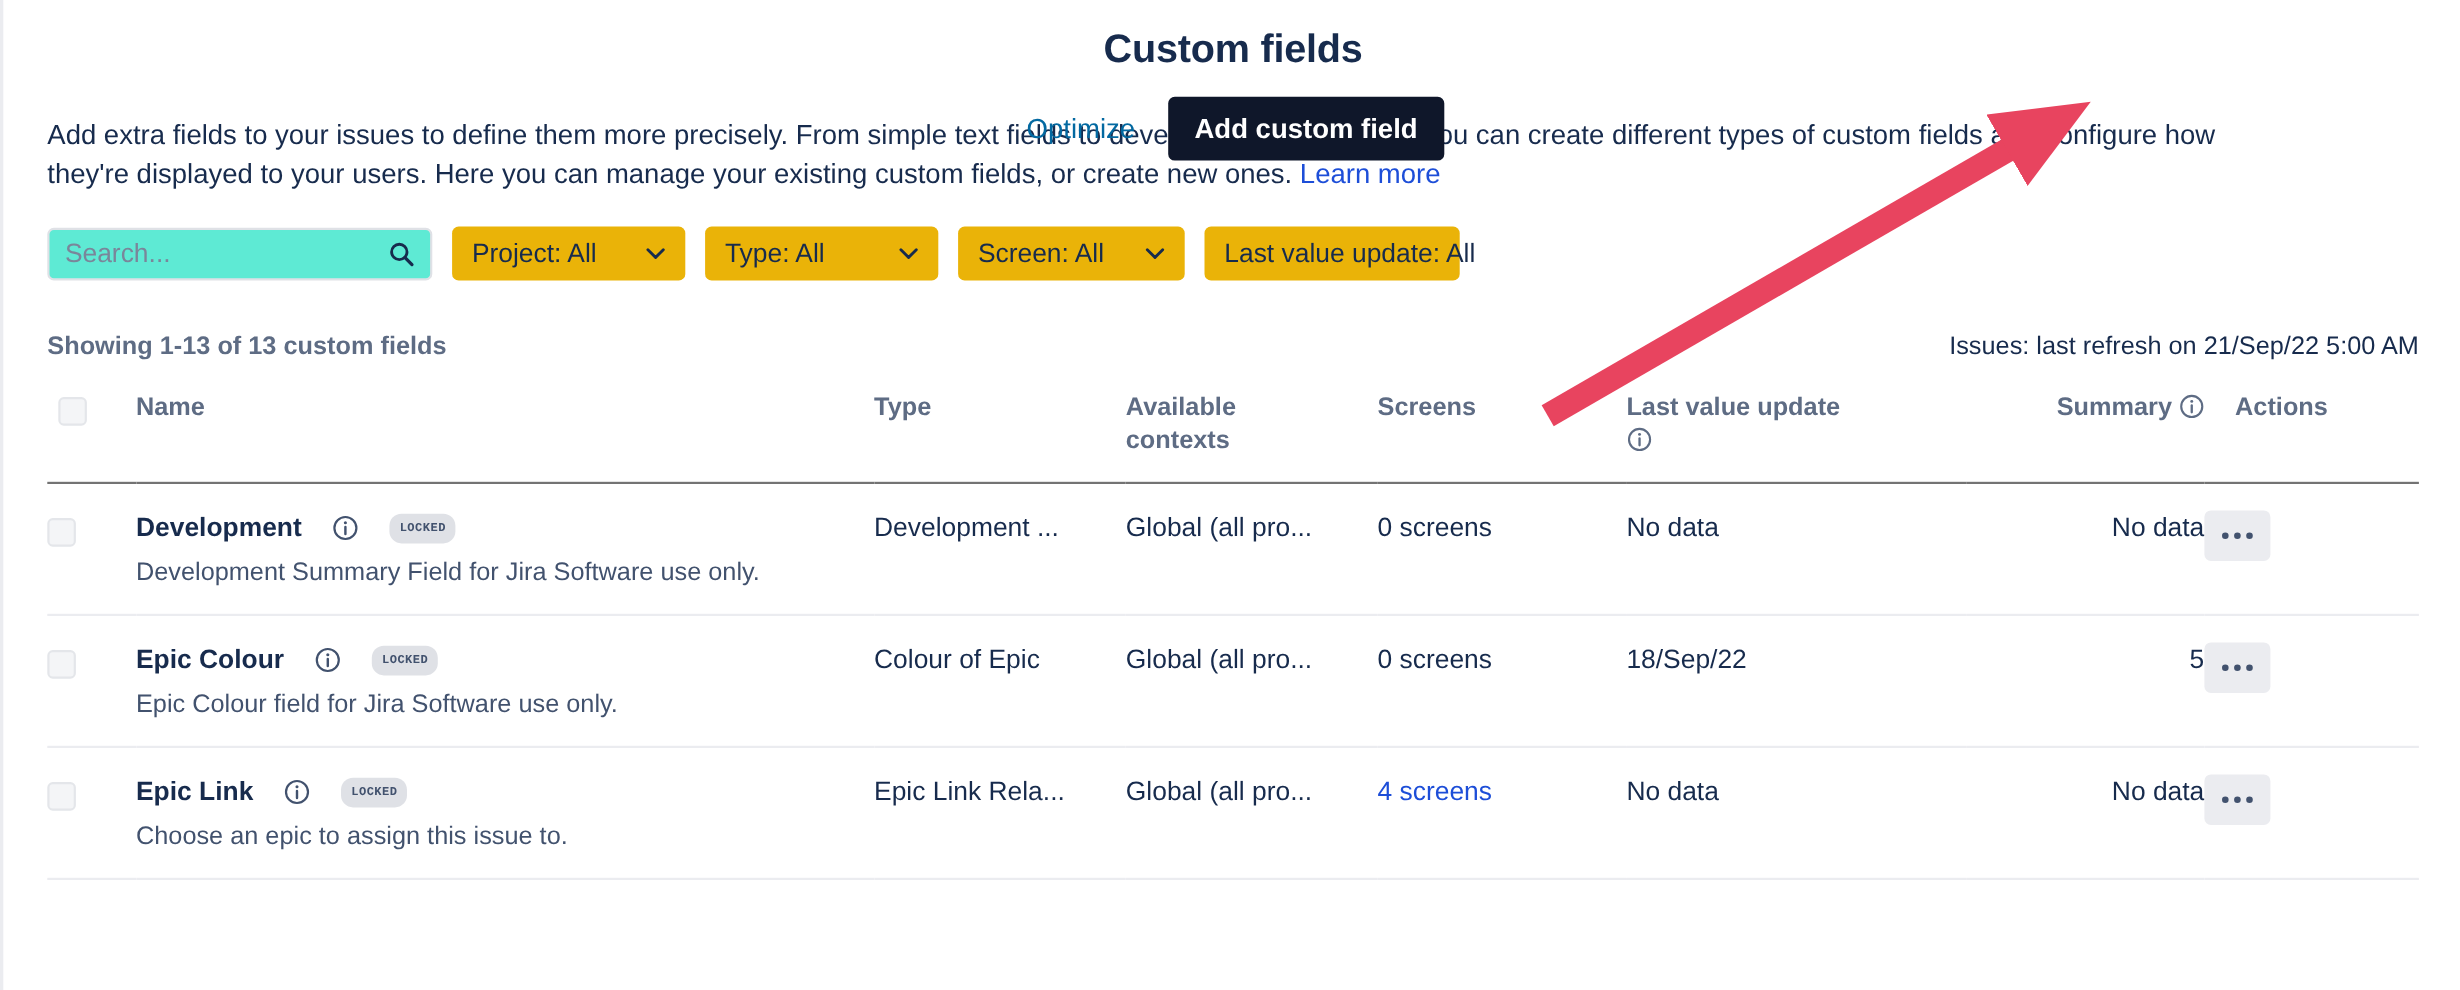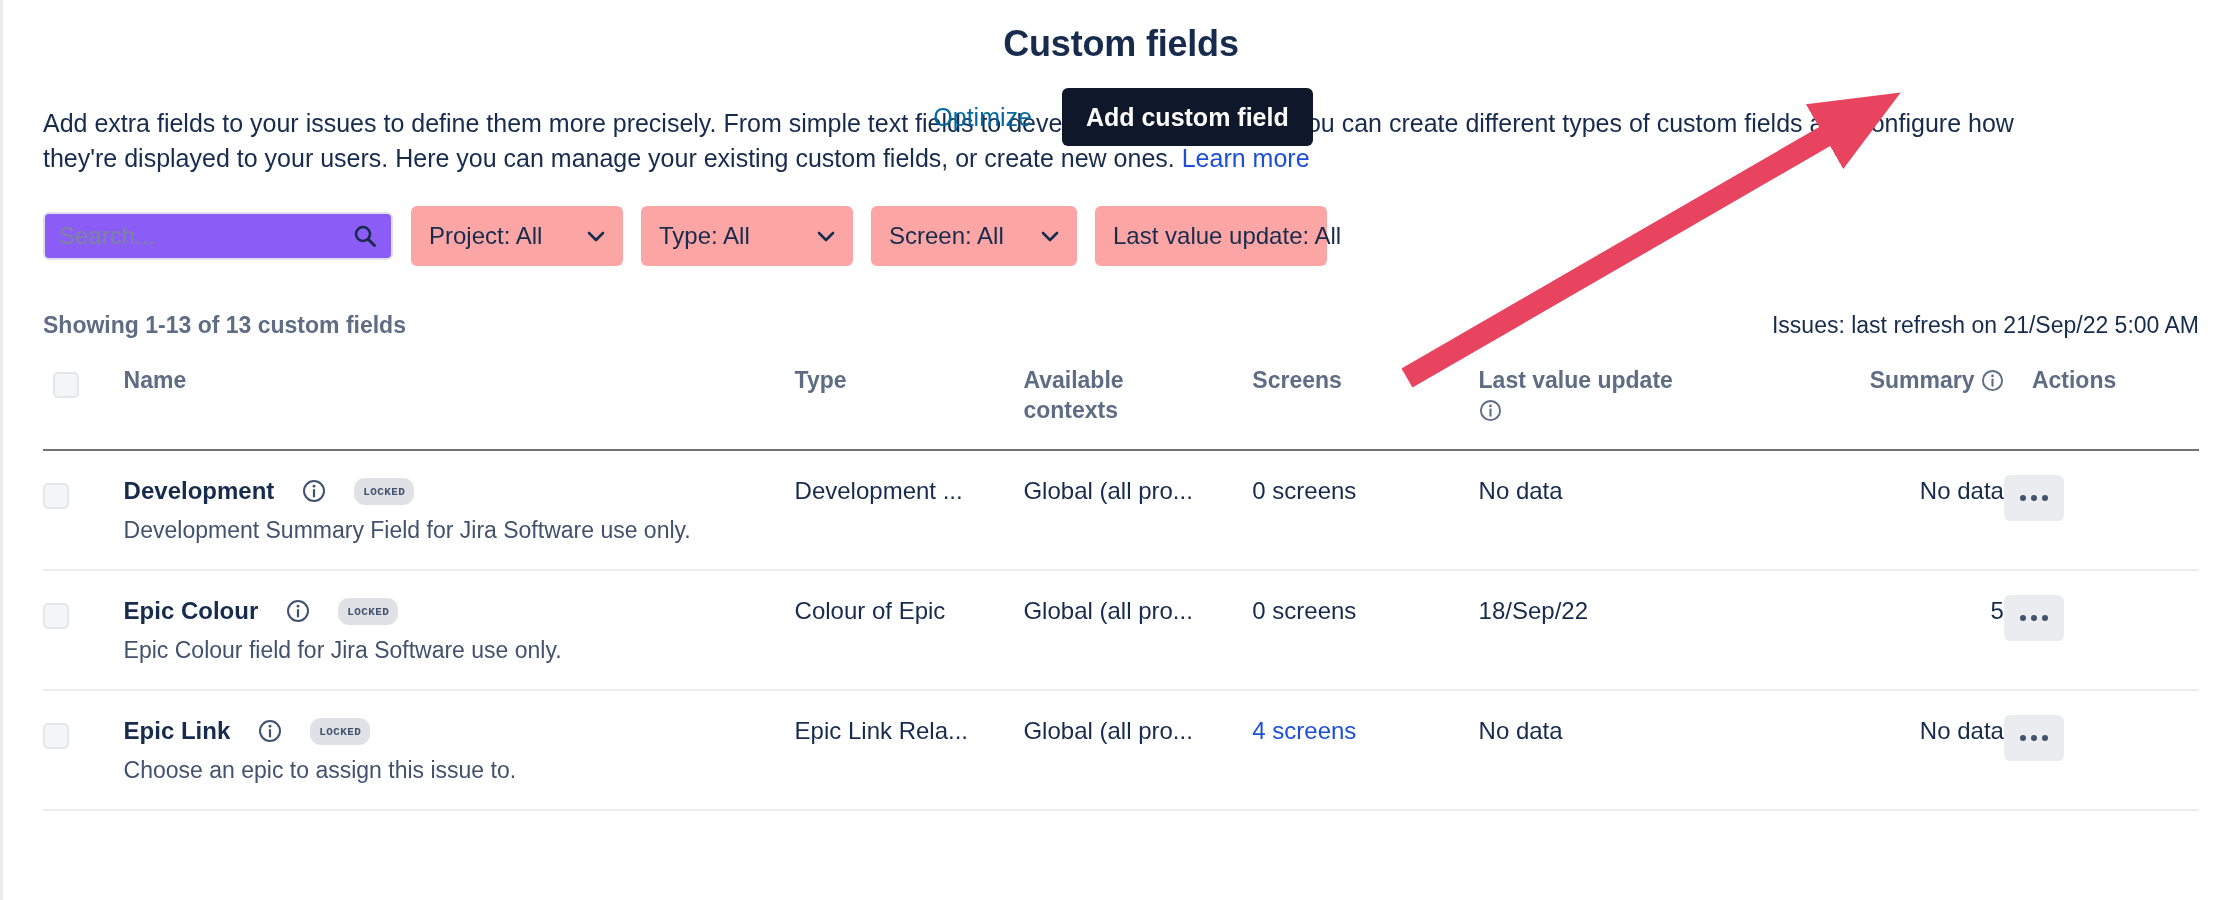--- a/index.html
+++ b/index.html
@@ -90,21 +90,21 @@
   .filters {
     display: flex;
     align-items: center;
     gap: 18px;
     margin-top: 30px;
   }
   .search-box {
     position: relative;
     width: 350px;
     height: 48px;
-    background: #8b5cf6;
+    background: #5eead4;
     border: 2px solid #dfe1e6;
     border-radius: 6px;
     display: flex;
     align-items: center;
   }
   .search-box input {
     width: 100%;
     height: 100%;
     border: none;
     outline: none;
@@ -118,22 +118,22 @@
   .search-icon {
     position: absolute;
     right: 14px;
     top: 50%;
     transform: translateY(-50%);
     width: 24px;
     height: 24px;
     pointer-events: none;
   }
   .chip {
-    height: 60px;
-    background: #fca5a5;
+    height: 49px;
+    background: #eab308;
     border: none;
     border-radius: 6px;
     display: flex;
     align-items: center;
     justify-content: space-between;
     gap: 26px;
     padding: 0 18px;
     font-size: 24px;
     color: #172b4d;
     cursor: pointer;

